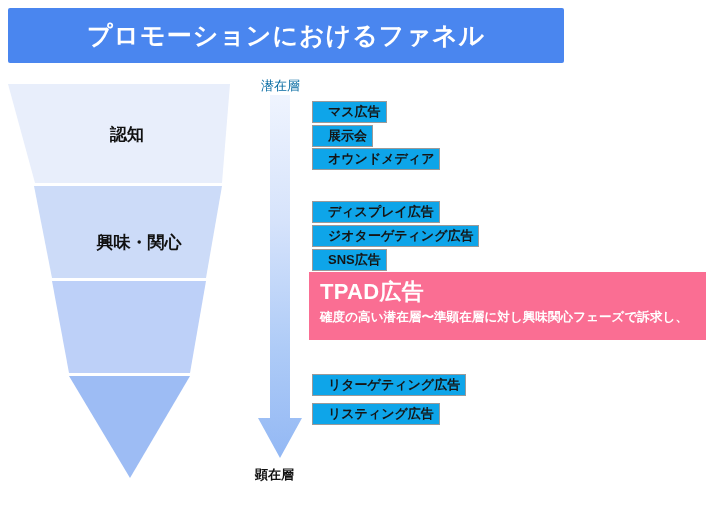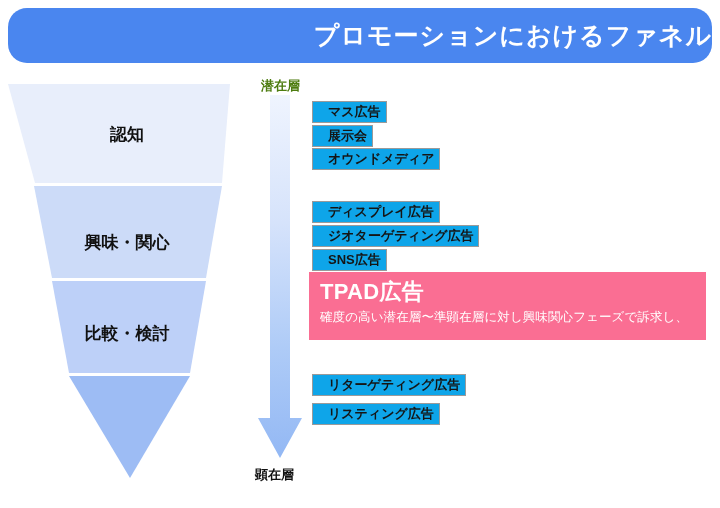--- a/index.html
+++ b/index.html
@@ -14,27 +14,27 @@
     overflow: hidden;
     font-family: "Liberation Sans", "DejaVu Sans", sans-serif;
     color: #1a1a1a;
   }
 
   
   #title-bar {
     position: absolute;
     left: 8px;
     top: 8px;
-    width: 704px;
+    width: 556px;
     height: 55px;
     background: #4a86ef;
-    border-radius: 19px;
+    border-radius: 2px;
     display: flex;
     align-items: center;
-    justify-content: flex-end;
+    justify-content: center;
     box-sizing: border-box;
   }
   #title-text {
     color: #ffffff;
     font-size: 25px;
     font-weight: bold;
     letter-spacing: 1px;
     line-height: 1;
   }
 
@@ -64,39 +64,39 @@
     color: #111111;
     line-height: 1;
   }
 
   #seg-0 { top: 0px;   height: 99px; }
   #seg-1 { top: 102px; height: 92px; }
   #seg-2 { top: 197px; height: 92px; }
   #seg-3 { top: 292px; height: 102px; }
 
   #seg-0 .seg-label { top: 42px; padding-left: 4px; }
-  #seg-1 .seg-label { top: 48px; padding-left: 4px; }
+  #seg-1 .seg-label { top: 48px; padding-left: 16px; }
   #seg-2 .seg-label { top: 44px; padding-left: 4px; }
   #seg-3 .seg-label { top: 30px; padding-left: 4px; }
 
   
   #flow-arrow {
     position: absolute;
     left: 255px;
     top: 95px;
     width: 50px;
     height: 368px;
   }
   #label-top {
     position: absolute;
     left: 261px;
     top: 79px;
     font-size: 13px;
-    font-weight: bold;
-    color: #4d7c0f;
+    font-weight: normal;
+    color: #0369a1;
     line-height: 1;
     white-space: nowrap;
   }
   #label-bottom {
     position: absolute;
     left: 255px;
     top: 468px;
     font-size: 13px;
     font-weight: bold;
     color: #111111;
@@ -132,21 +132,21 @@
   #tpad-title {
     color: #ffffff;
     font-size: 22px;
     font-weight: bold;
     line-height: 1.05;
     letter-spacing: 0.3px;
   }
   .tpad-desc-line {
     color: #ffffff;
     font-size: 12.5px;
-    font-weight: normal;
+    font-weight: bold;
     line-height: 1.45;
     letter-spacing: 0.1px;
     white-space: nowrap;
   }
   #tpad-desc {
     margin-top: 5px;
   }
 </style>
 </head>
 <body>
@@ -168,21 +168,20 @@
     <svg class="seg-shape" viewBox="0 0 246 92" preserveAspectRatio="none">
       <polygon points="34,0 222,0 206,92 52,92" fill="#ccdbf8"></polygon>
     </svg>
     <div class="seg-label">興味・関心</div>
   </div>
 
   <div class="funnel-seg" id="seg-2">
     <svg class="seg-shape" viewBox="0 0 246 92" preserveAspectRatio="none">
       <polygon points="52,0 206,0 190,92 69,92" fill="#bdd0f8"></polygon>
     </svg>
-    <div class="seg-label">比較・検討</div>
   </div>
 
   <div class="funnel-seg" id="seg-3">
     <svg class="seg-shape" viewBox="0 0 246 102" preserveAspectRatio="none">
       <polygon points="69,0 190,0 130,102" fill="#9dbcf4"></polygon>
     </svg>
   </div>
 
 </div>
 

